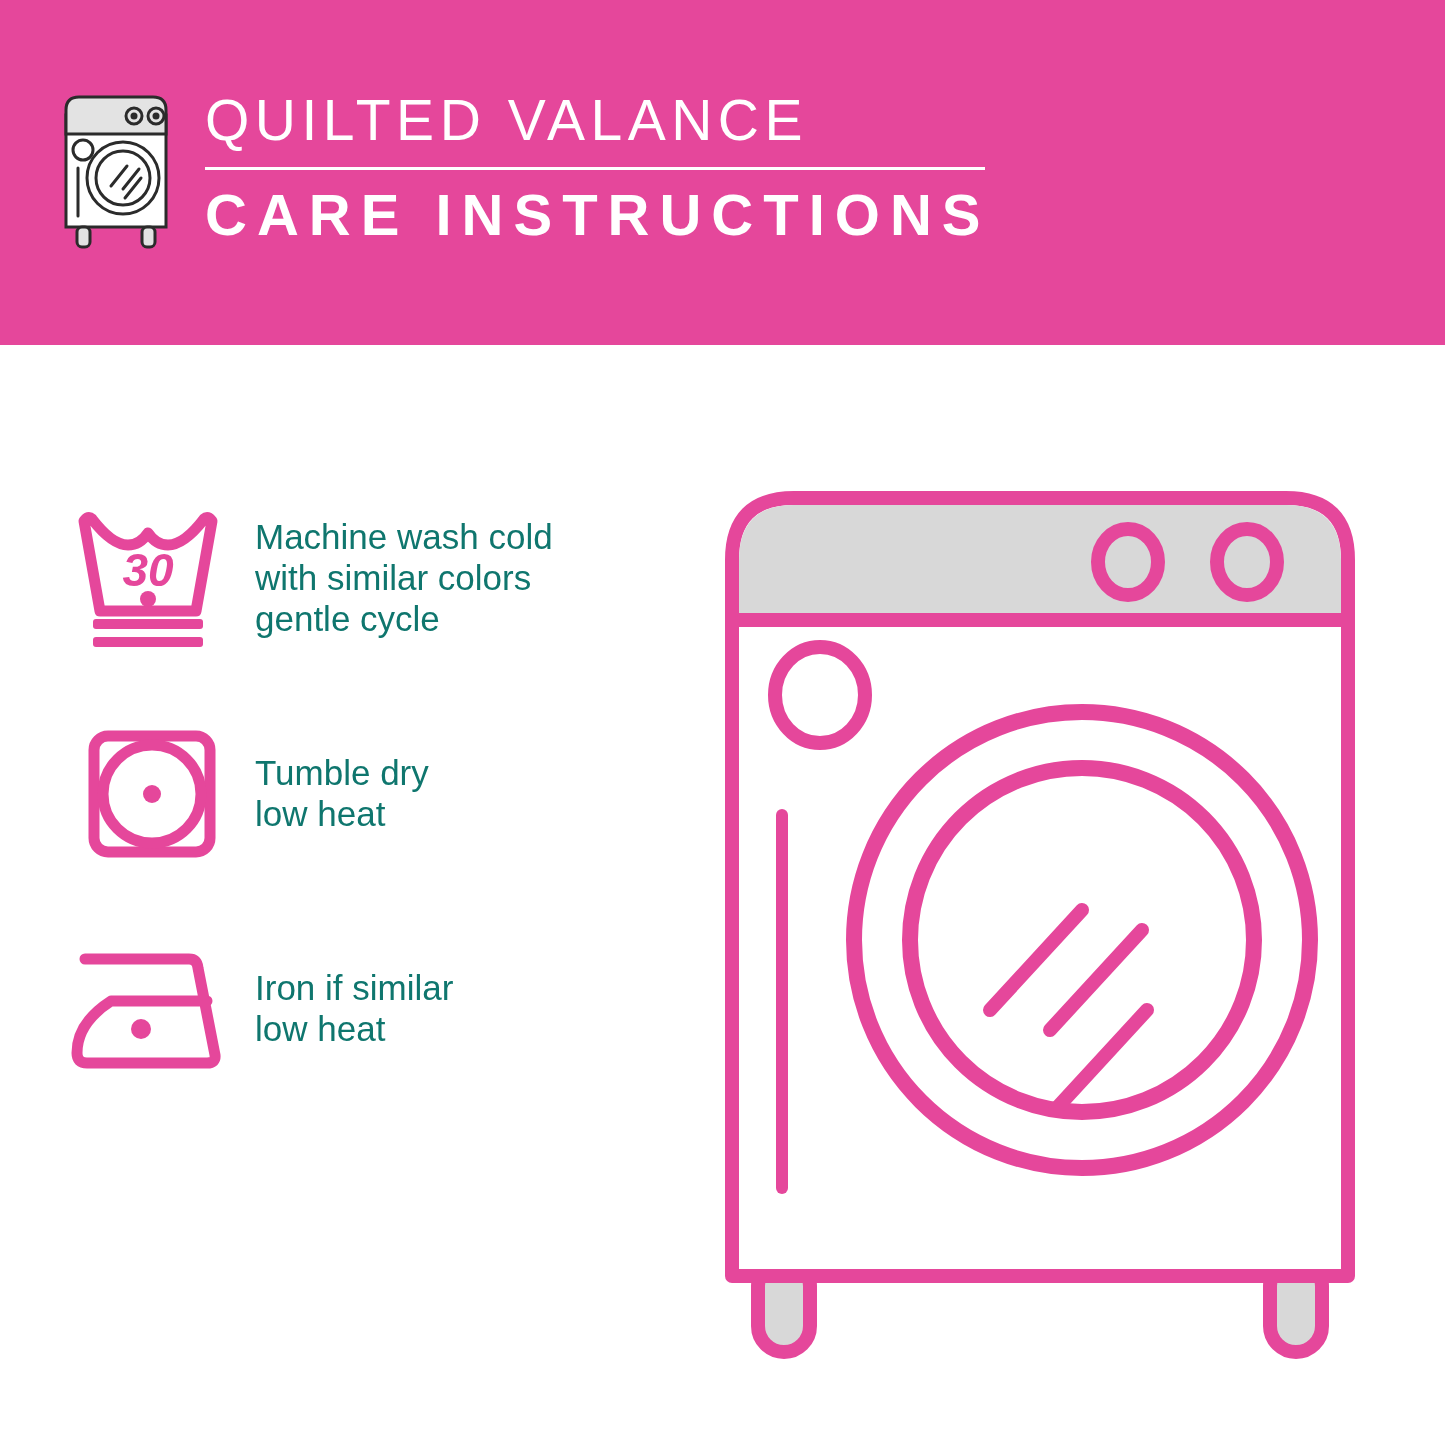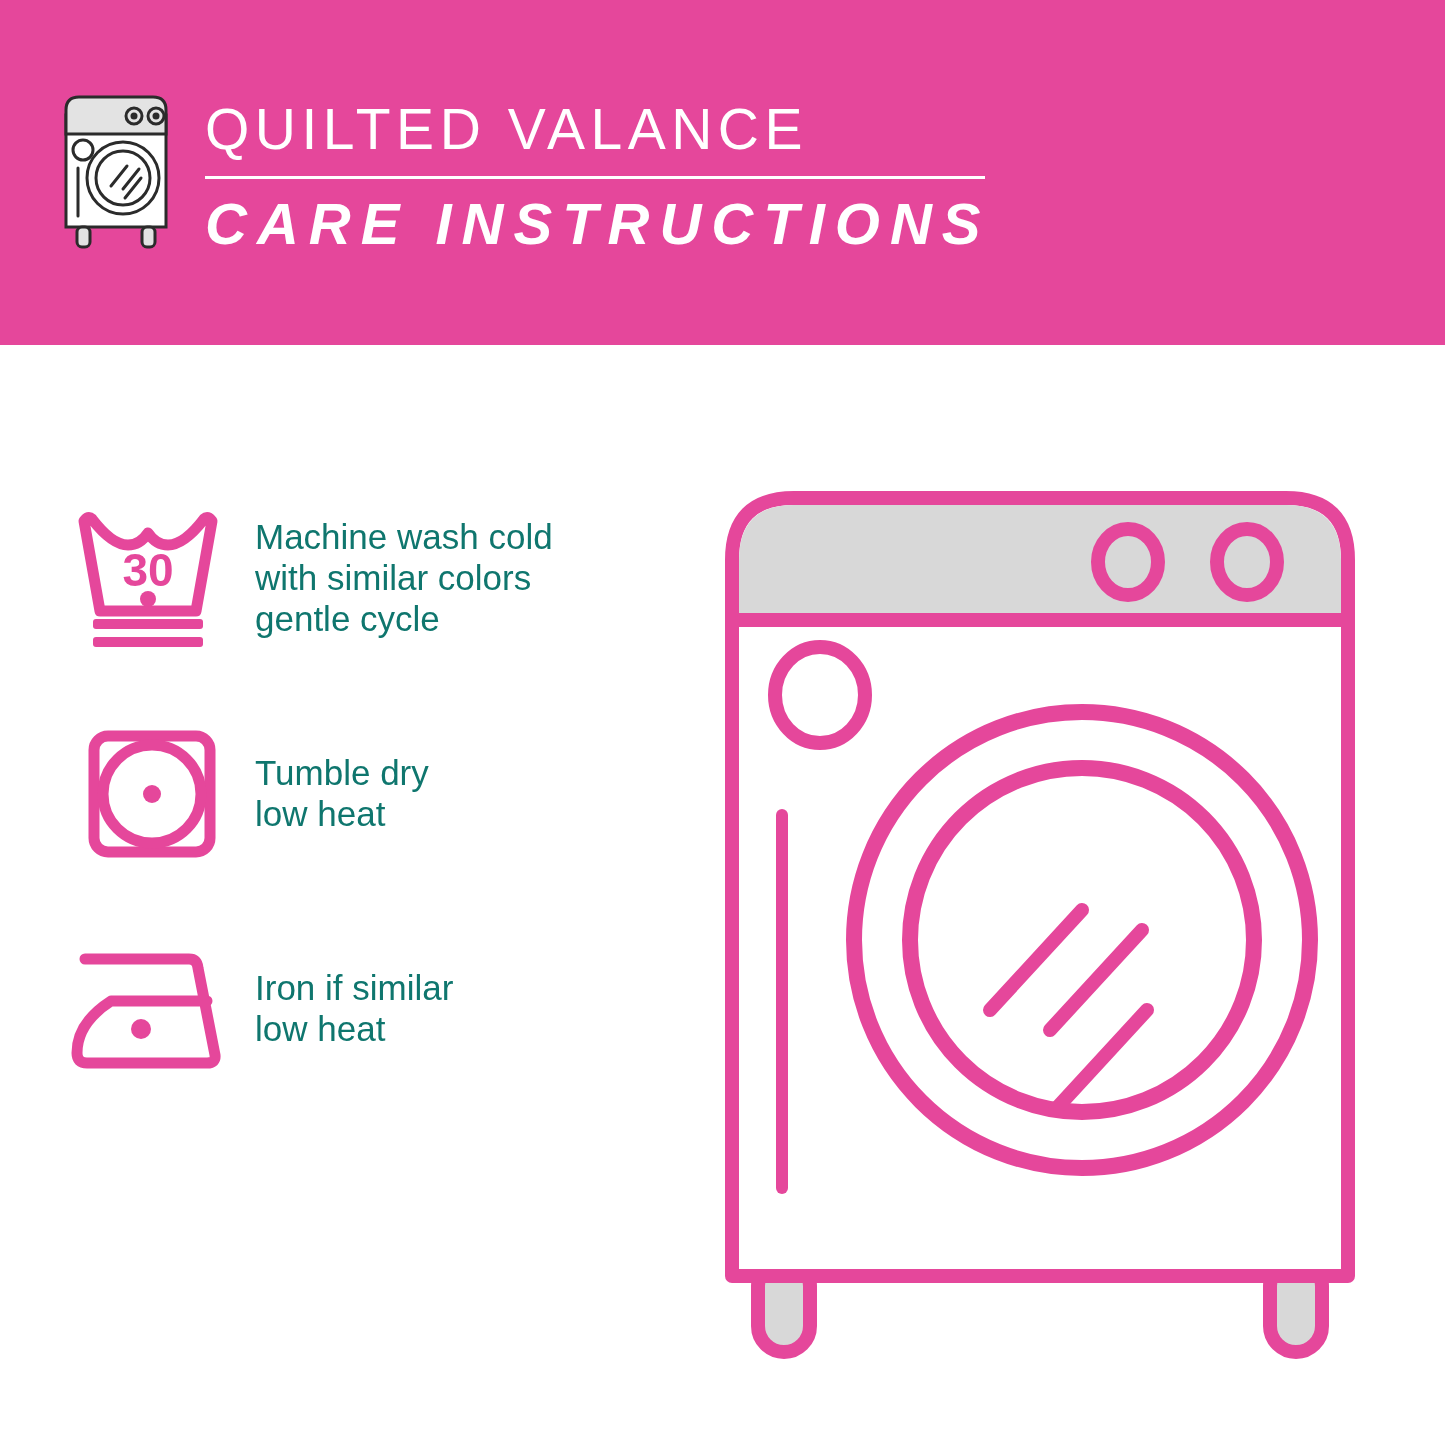--- a/index.html
+++ b/index.html
@@ -22,21 +22,21 @@
     top: 0;
     width: 1445px;
     height: 345px;
     background: #e5479b;
   }
   #header-inner {
     position: absolute;
     left: 55px;
     top: 88px;
     display: flex;
-    align-items: flex-end;
+    align-items: flex-start;
   }
   #header-logo {
     width: 122px;
     height: 165px;
     flex: none;
     margin-right: 28px;
   }
   #header-text-block {
     display: flex;
     flex-direction: column;
@@ -58,41 +58,41 @@
     margin: 14px 0 16px 0;
   }
   #header-subtitle {
     color: #ffffff;
     font-size: 58px;
     font-weight: 700;
     letter-spacing: 10px;
     line-height: 1.0;
     white-space: nowrap;
     margin: 0;
-    font-style: italic;
   }
 
   
   #care-list {
     position: absolute;
     left: 60px;
     top: 470px;
     width: 620px;
   }
   .care-row {
     display: flex;
     align-items: center;
     height: 215px;
   }
   .care-symbol {
     width: 175px;
     flex: none;
     display: flex;
     align-items: center;
     justify-content: center;
+    font-style: italic;
   }
   .care-text {
     font-size: 35px;
     line-height: 41px;
     color: #0f766e;
     font-weight: 400;
     margin-left: 20px;
     white-space: pre-line;
   }
 

